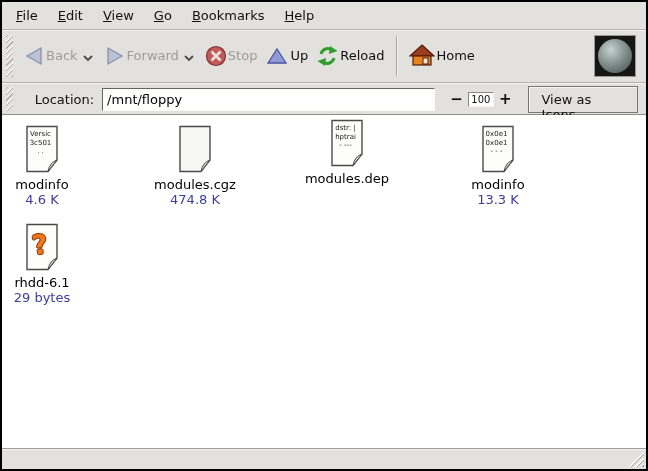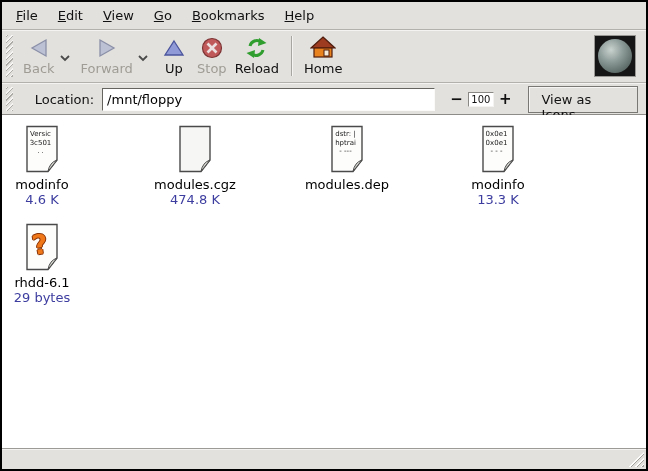--- a/index.html
+++ b/index.html
@@ -12,21 +12,21 @@
   .menubar { display:flex; align-items:center; height:28px; padding:0 4px;
     border-bottom:1px solid #b3b1ac; background:#e3e1de; }
   .menu-item { padding:4px 10px; font-size:13px; color:#111; cursor:default; }
   .menu-label { display:inline-block; }
   .menu-label::first-letter { text-decoration:underline; }
   
   .toolbar { display:flex; align-items:center; height:53px; padding:2px 6px 4px 2px;
     border-top:1px solid #f4f3f1; border-bottom:1px solid #b3b1ac; }
   .grip-v { width:7px; height:42px; margin:0 6px 0 2px;
     background:repeating-linear-gradient(135deg,#f6f5f3 0 1px,#aeaca7 1px 2px,#e3e1de 2px 4px); }
-  .tb-btn { display:flex; flex-direction:column; align-items:center; gap:1px;
+  .tb-btn { display:flex; flex-direction:row; align-items:center; gap:1px;
     padding:2px 4px; min-width:38px; font-size:13px; color:#111; cursor:default;text-align:center; }
   .tb-btn.disabled .tb-label { color:#9e9c94; }
   .tb-icon { height:24px; display:flex; align-items:center; }
   .tb-chevron { align-self:flex-start; margin:14px 6px 0 0; }
   .tb-sep { width:1px; height:40px; background:#a8a6a1; margin:0 8px;
     box-shadow:1px 0 0 #f4f3f1; }
   .throbber-wrap { margin-left:auto; margin-right:4px; width:42px; height:42px;
     border:1px solid #9a9894; background:#161616; display:flex; align-items:center; justify-content:center; }
   .throbber-sphere { width:34px; height:34px; border-radius:50%;
     background:radial-gradient(circle at 38% 32%, #c9d2ce 0%, #8a9996 40%, #5d6b68 75%, #39423f 100%); }
@@ -103,38 +103,38 @@
           </svg>
       </span>
       <span class="tb-label">Forward</span>
     </div>
     <div class="tb-chevron">
       <svg width="12" height="8">
           <polyline points="2,2 6,6 10,2" fill="none" stroke="#4a4a4a" stroke-width="1.8"></polyline>
         </svg>
     </div>
 
-    <div class="tb-btn">
-      <span class="tb-icon">
-        <svg width="24" height="20">
-            <polygon points="12,3 21,17 3,17" fill="#8f9ad6" stroke="#4a549c" stroke-width="1.3"></polygon>
-          </svg>
-      </span>
-      <span class="tb-label">Up</span>
-    </div>
-
     <div class="tb-btn disabled">
       <span class="tb-icon">
         <svg width="22" height="22">
           <circle cx="11" cy="11" r="9.5" fill="#c05a5a" stroke="#7c3434" stroke-width="1.2"></circle>
           <line x1="6.5" y1="6.5" x2="15.5" y2="15.5" stroke="#ecdfdf" stroke-width="2.6"></line>
           <line x1="15.5" y1="6.5" x2="6.5" y2="15.5" stroke="#ecdfdf" stroke-width="2.6"></line>
         </svg>
       </span>
       <span class="tb-label">Stop</span>
+    </div>
+
+    <div class="tb-btn">
+      <span class="tb-icon">
+        <svg width="24" height="20">
+            <polygon points="12,3 21,17 3,17" fill="#8f9ad6" stroke="#4a549c" stroke-width="1.3"></polygon>
+          </svg>
+      </span>
+      <span class="tb-label">Up</span>
     </div>
 
     <div class="tb-btn">
       <span class="tb-icon">
         <svg width="23" height="22">
           <path d="M5 9 A7 7 0 0 1 16 5" fill="none" stroke="#2f9e2f" stroke-width="3"></path>
           <polygon points="14,1 21.5,6 13,9" fill="#2f9e2f"></polygon>
           <path d="M18 13 A7 7 0 0 1 7 17" fill="none" stroke="#2f9e2f" stroke-width="3"></path>
           <polygon points="9,21 1.5,16 10,13" fill="#2f9e2f"></polygon>
         </svg>
@@ -202,21 +202,21 @@
       <div class="doc-icon">
         <svg width="38" height="48" viewBox="0 0 38 48">
           <path d="M4 1.5 H34 V35 L25 46.5 H4 Z" fill="#f6f6f4" stroke="#4a4a4a" stroke-width="1.4"></path>
           <path d="M34 35 L25 46.5 Q26.5 37.5 34 35 Z" fill="#d8d8d3" stroke="#4a4a4a" stroke-width="1"></path>
         </svg>
       </div>
       <div class="file-name">modules.cgz</div>
       <div class="file-size">474.8 K</div>
     </div>
 
-    <div class="file-item" style="left:285px; top:10px; width:120px;">
+    <div class="file-item" style="left:285px; top:4px; width:120px;">
       <div class="doc-icon">
         <svg width="38" height="48" viewBox="0 0 38 48">
           <path d="M4 1.5 H34 V35 L25 46.5 H4 Z" fill="#fdfdfc" stroke="#4a4a4a" stroke-width="1.4"></path>
           <path d="M34 35 L25 46.5 Q26.5 37.5 34 35 Z" fill="#d8d8d3" stroke="#4a4a4a" stroke-width="1"></path>
         </svg>
         <div class="preview">
           <div>dstr: |</div>
           <div>hptrai</div>
           <div>- ---</div>
         </div>

